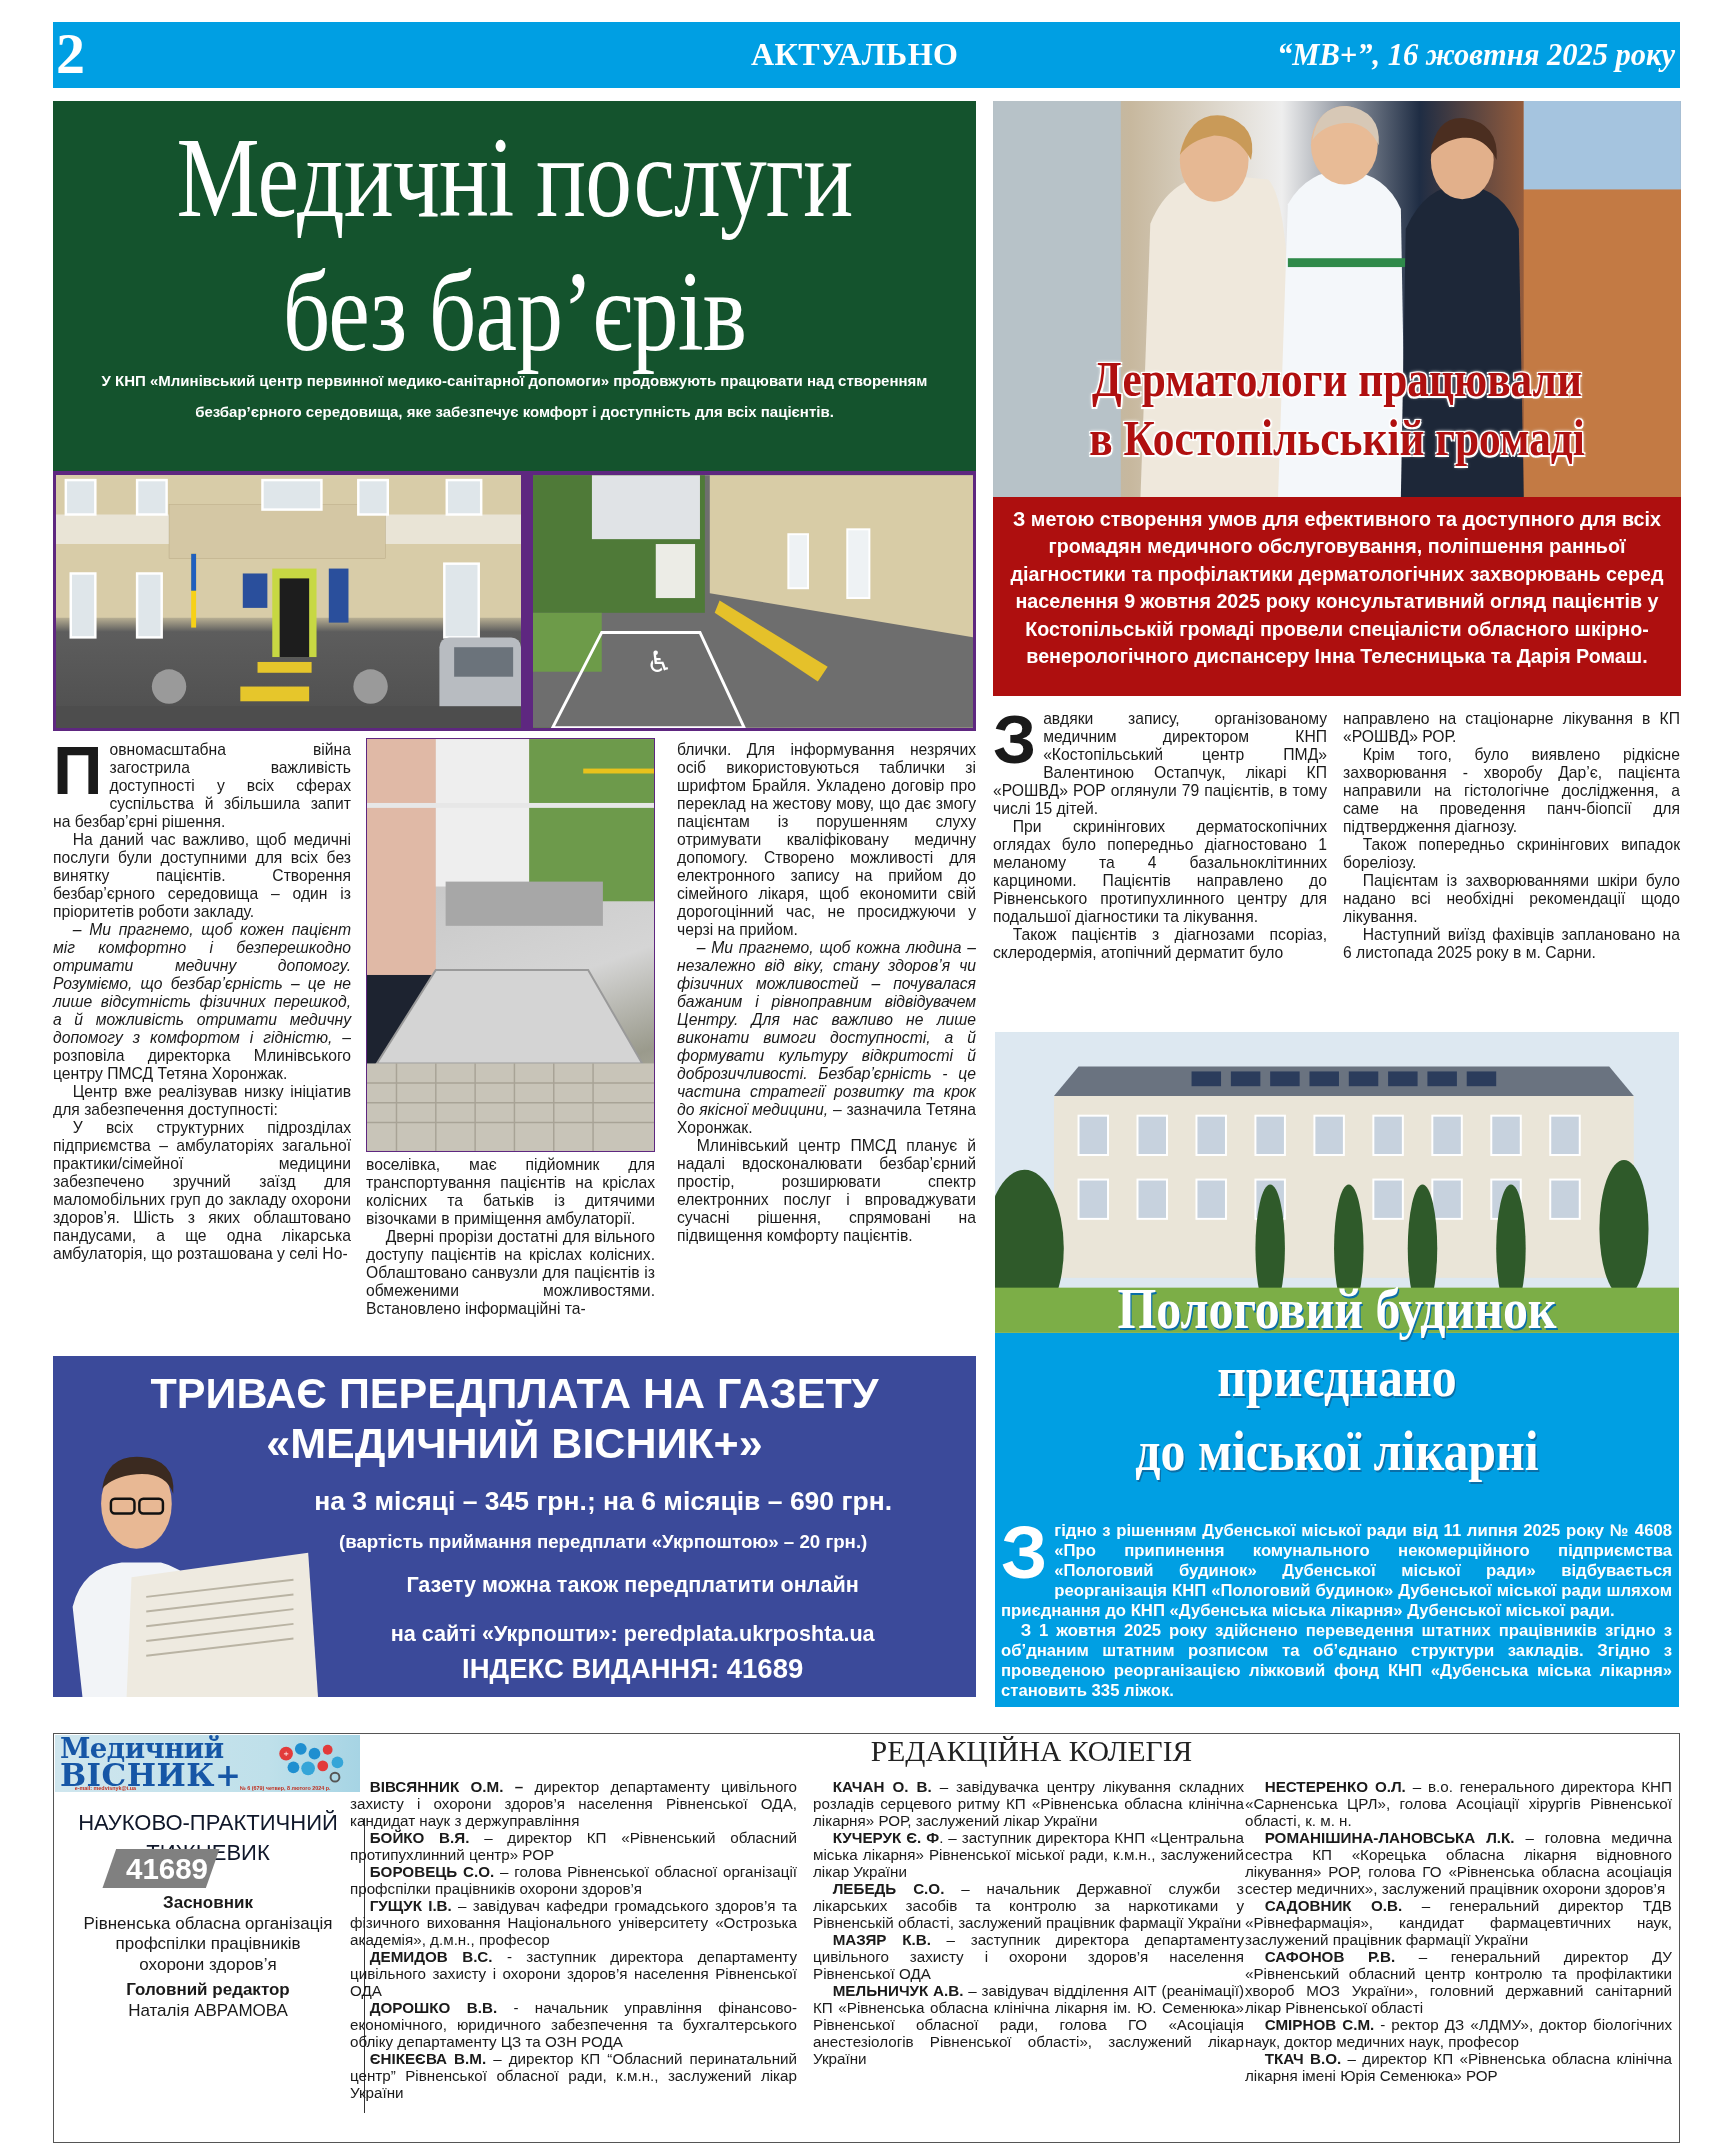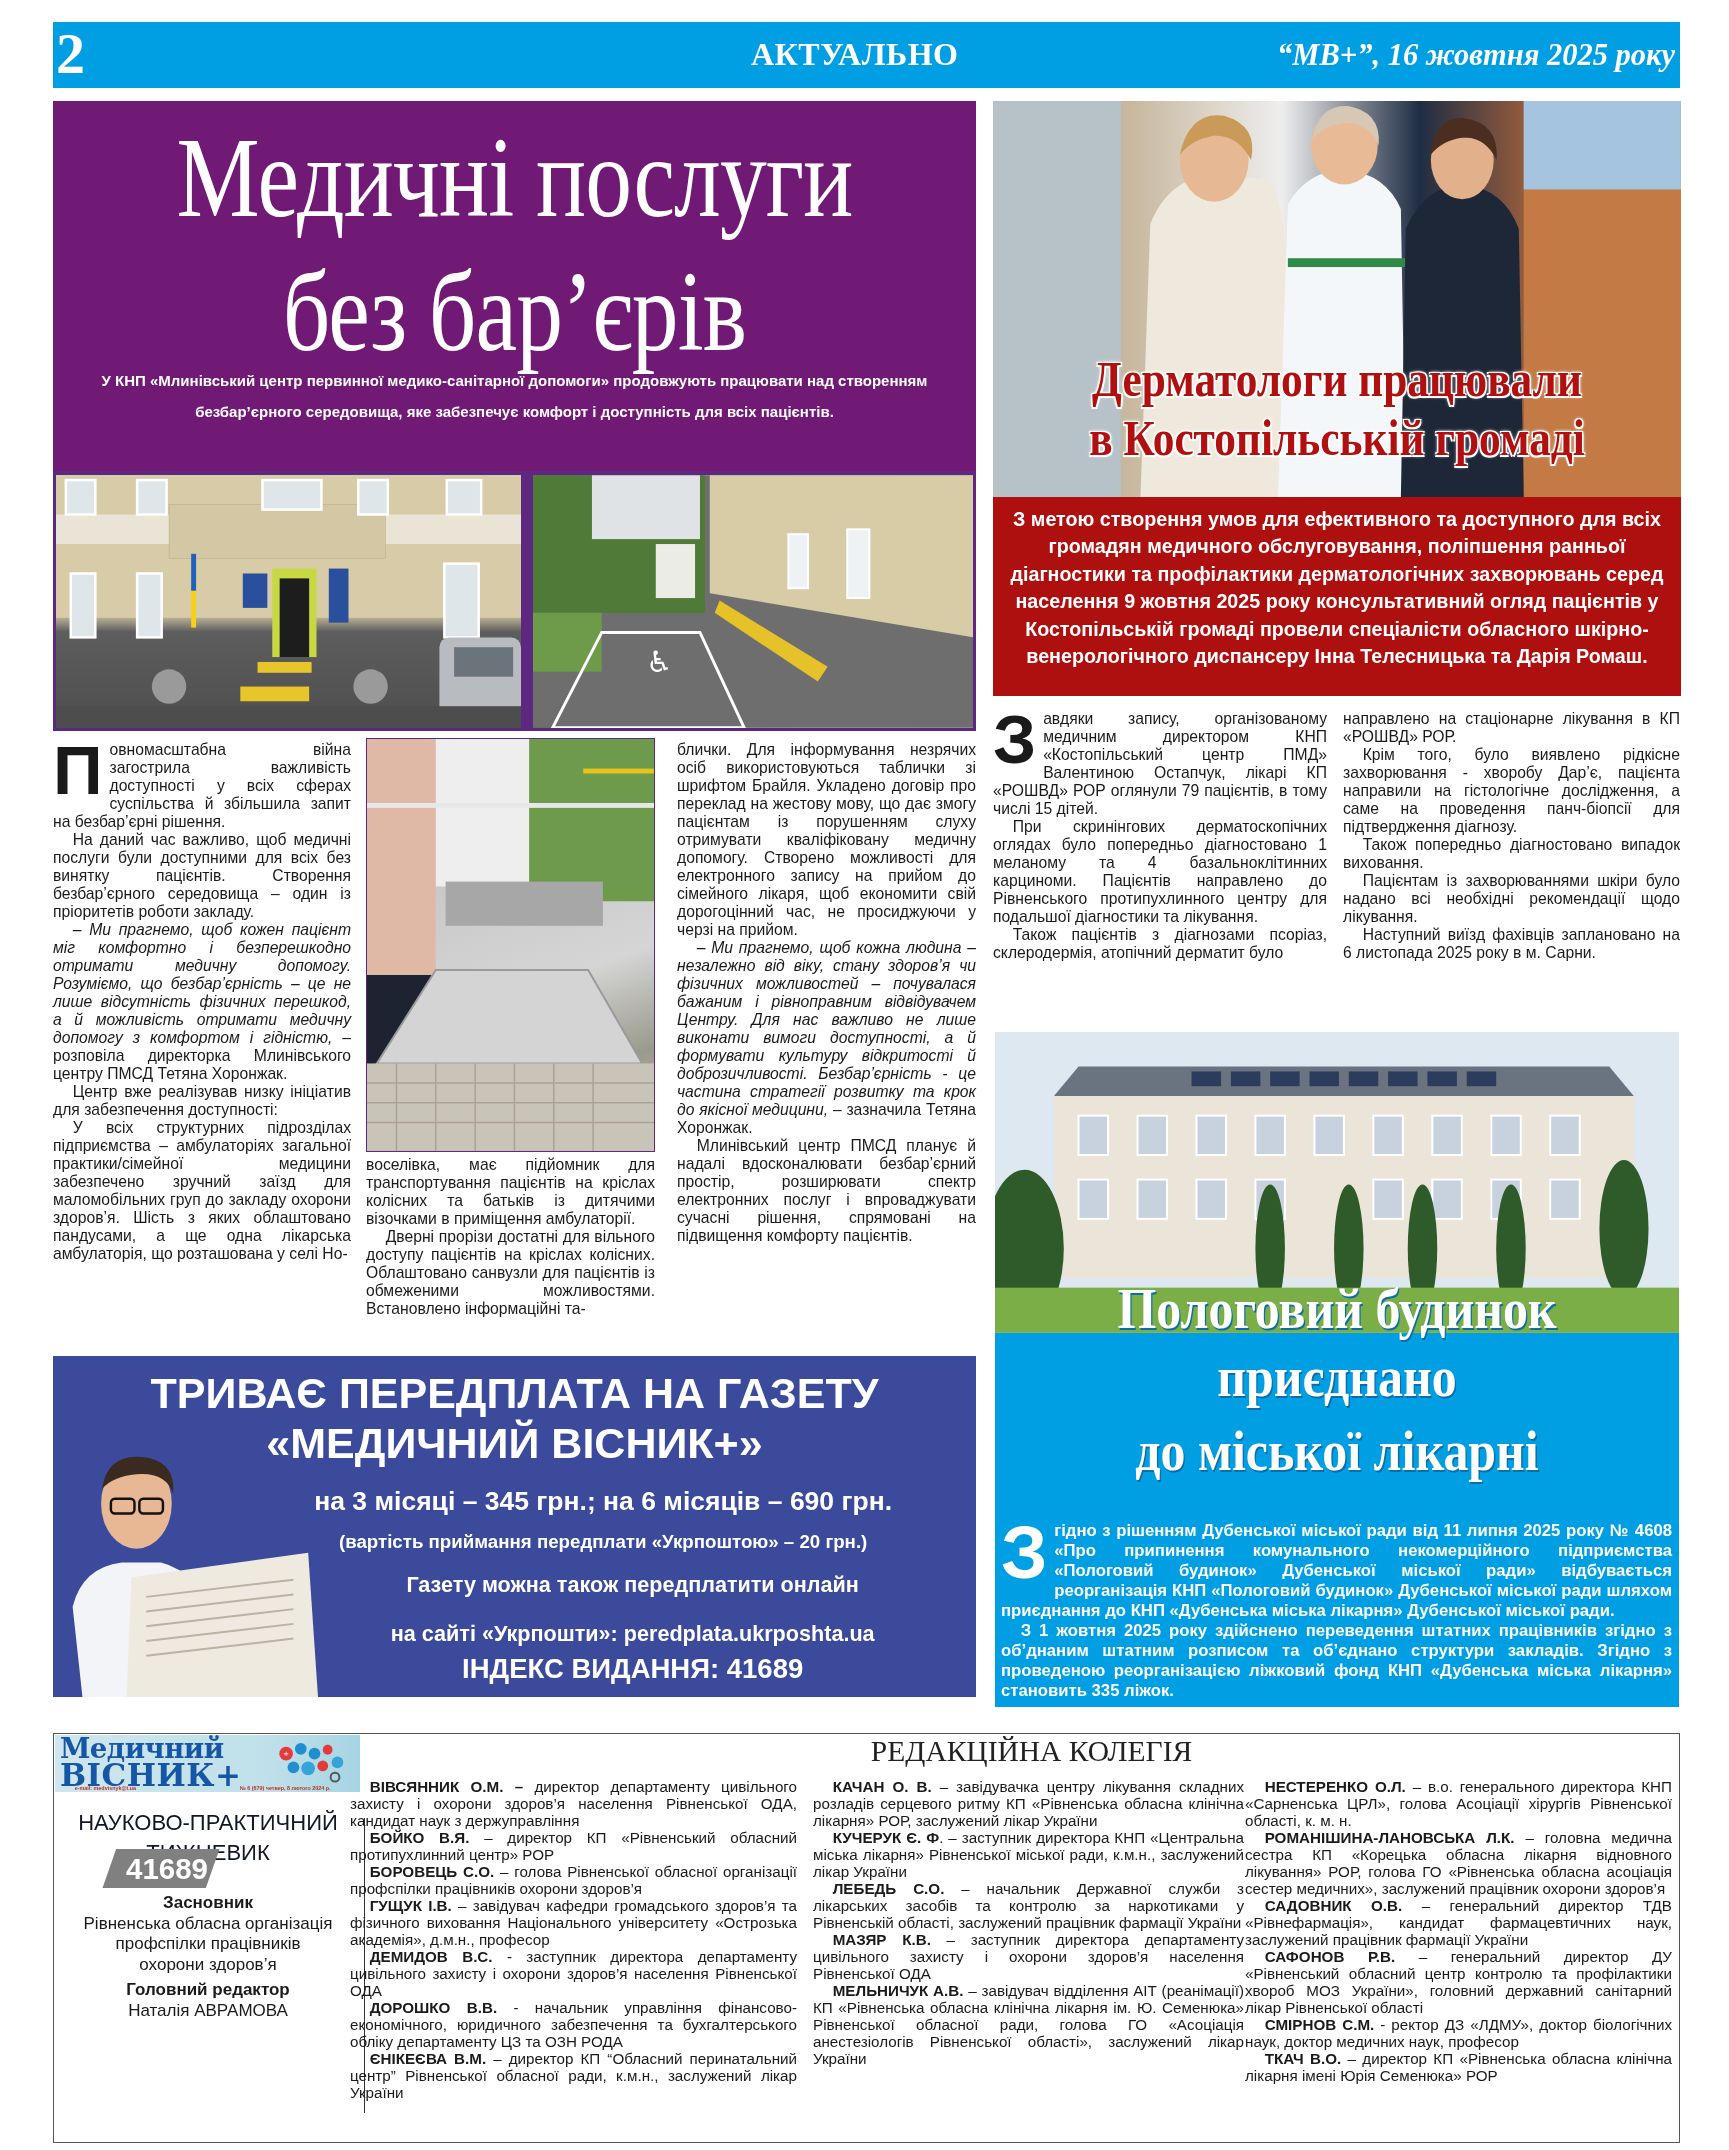--- a/index.html
+++ b/index.html
@@ -6,21 +6,21 @@
   body { width: 1730px; height: 2151px; background: #ffffff; position: relative; overflow: hidden; font-family: "Liberation Sans", sans-serif; color: #1a1a1a; }
   .abs { position: absolute; }
 
   
   .header { left: 53px; top: 21.6px; width: 1627px; height: 66px; background: #009fe3; color: #fff; }
   .header .pagenum { position: absolute; left: 2.9px; top: 3.9px; font-family: "Liberation Serif", serif; font-weight: bold; font-size: 58px; line-height: 58px; }
   .header .section { position: absolute; left: 698px; top: 14.7px; font-family: "Liberation Serif", serif; font-weight: bold; font-size: 32px; letter-spacing: 0.5px; }
   .header .date { position: absolute; right: 4.9px; top: 16.7px; font-family: "Liberation Serif", serif; font-weight: bold; font-style: italic; font-size: 30.5px; }
 
   
-  .purple-box { left: 53px; top: 101px; width: 923px; height: 370px; background: #701a75; }
+  .purple-box { left: 53px; top: 101px; width: 923px; height: 370px; background: #14532d; }
   .purple-title { position: absolute; left: 0; top: 9.8px; width: 100%; text-align: center; color: #fff; font-family: "Liberation Serif", serif; font-size: 114px; line-height: 134px; letter-spacing: -1px; transform: scaleX(0.82); }
   .purple-lead { position: absolute; left: 19.7px; right: 19.7px; top: 265px; text-align: center; color: #fff; font-weight: bold; font-size: 15px; line-height: 30.5px; }
 
   .photo-row { left: 53px; top: 471px; width: 923px; height: 260px; background: #5e2780; }
   .photo { position: absolute; overflow: hidden; }
   .photo-a { left: 2.9px; top: 3.9px; width: 465px; height: 253px; background: linear-gradient(180deg, #d9cfae 0%, #cfc4a1 55%, #5d5d5d 62%, #4e4e4e 100%); }
   .photo-b { left: 480px; top: 3.9px; width: 440px; height: 253px; background: linear-gradient(90deg, #4f7036 0%, #6a8b43 24%, #b7b7ae 42%, #d8cda8 60%, #d7cca6 100%); }
 
   .bodycol { font-size: 15.7px; line-height: 18px; text-align: justify; hyphens: auto; }
   .bodycol p { text-indent: 19.7px; }
@@ -243,21 +243,21 @@
 <div class="abs derm-lead">З метою створення умов для ефективного та доступного для всіх громадян медичного обслуговування, поліпшення ранньої діагностики та профілактики дерматологічних захворювань серед населення 9 жовтня 2025 року консультативний огляд пацієнтів у Костопільській громаді провели спеціалісти обласного шкірно-венерологічного диспансеру Інна Телесницька та Дарія Ромаш.</div>
 
 <div class="abs bodycol col4">
   <p class="noindent"><span class="dropcap">З</span><span>авдяки запису, організованому медичним директором КНП «Костопільський центр ПМД» Валентиною Остапчук, лікарі КП «РОШВД» РОР оглянули 79 пацієнтів, в тому числі 15 дітей.</span></p>
   <p>При скринінгових дерматоскопічних оглядах було попередньо діагностовано 1 меланому та 4 базальноклітинних карциноми. Пацієнтів направлено до Рівненського протипухлинного центру для подальшої діагностики та лікування.</p>
   <p>Також пацієнтів з діагнозами псоріаз, склеродермія, атопічний дерматит було</p>
 </div>
 <div class="abs bodycol col5">
   <p class="noindent">направлено на стаціонарне лікування в КП «РОШВД» РОР.</p>
   <p>Крім того, було виявлено рідкісне захворювання - хворобу Дар’є, пацієнта направили на гістологічне дослідження, а саме на проведення панч-біопсії для підтвердження діагнозу.</p>
-  <p>Також попередньо діагностовано випадок виховання.</p>
+  <p>Також попередньо скринінгових випадок бореліозу.</p>
   <p>Пацієнтам із захворюваннями шкіри було надано всі необхідні рекомендації щодо лікування.</p>
   <p>Наступний виїзд фахівців заплановано на 6 листопада 2025 року в м. Сарни.</p>
 </div>
 
 <div class="abs mat-photo">
   <svg width="684" height="301" viewBox="0 0 1392 612">
     <rect x="0" y="0" width="1392" height="612" fill="#dde8f1"></rect>
     <polygon points="120,130 1300,130 1250,70 170,70" fill="#6a7380"></polygon>
     <g fill="#2b3c5c">
         <rect x="400" y="80" width="60" height="30"></rect>

